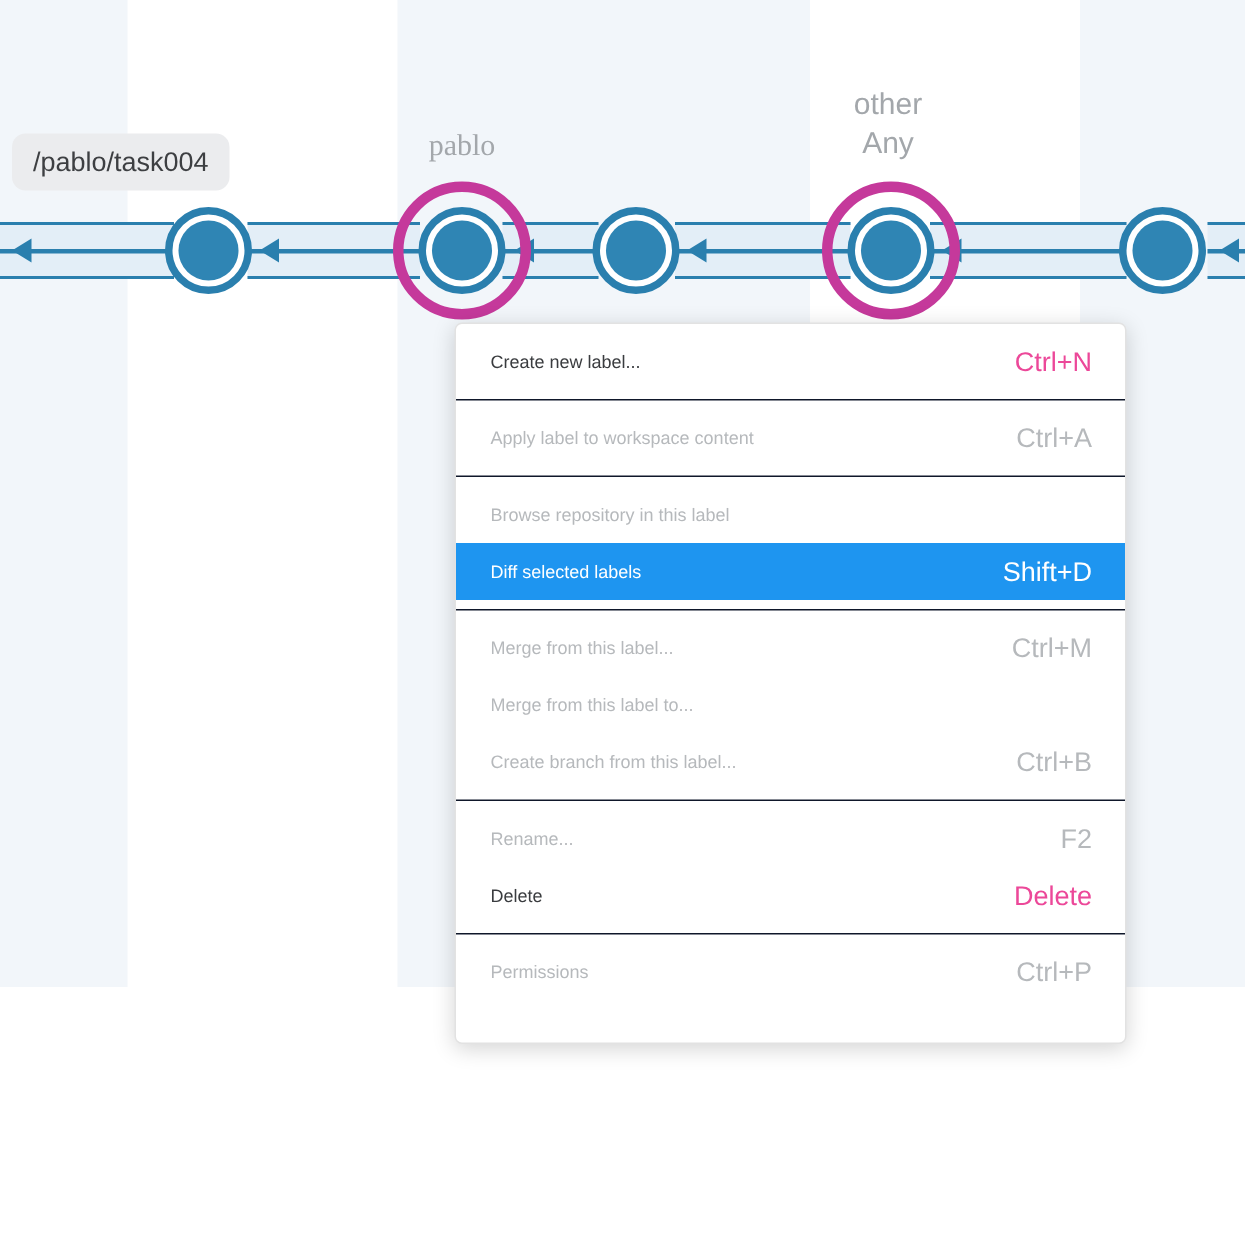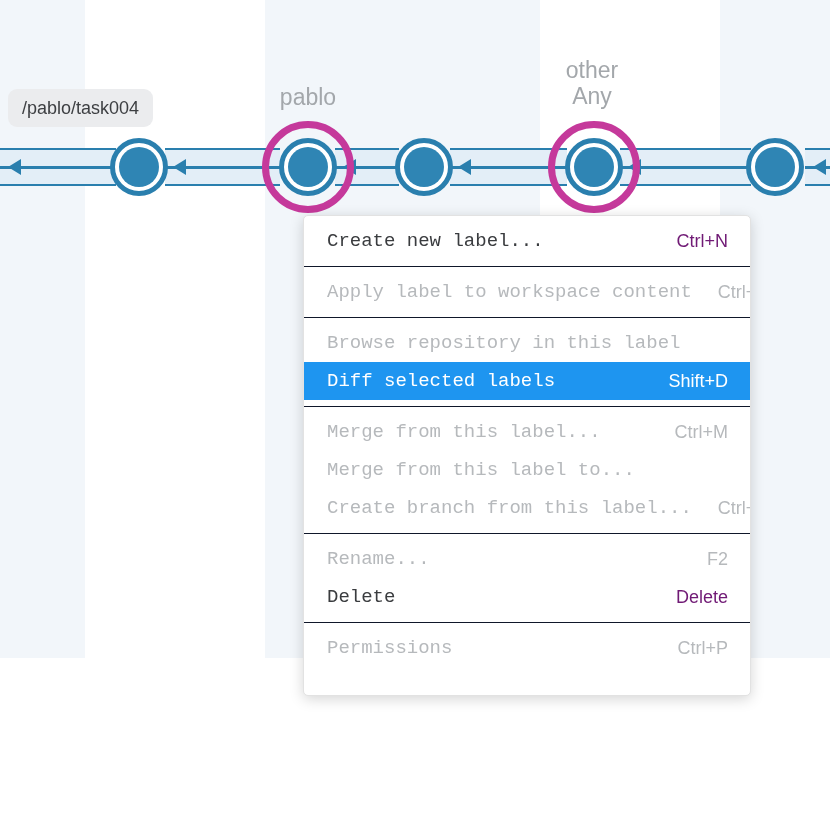--- a/index.html
+++ b/index.html
@@ -88,21 +88,21 @@
     border: 7px solid #c5399b;
     background: transparent;
   }
 
   .node-label {
     position: absolute;
     left: 50%;
     transform: translateX(-50%);
     text-align: center;
     color: #a3a7ab;
-    font-size: 23px;
+    font-size: 20px;
     line-height: 26px;
     white-space: nowrap;
     font-family: "Liberation Sans", sans-serif;
   }
 
   
   #path-tooltip {
     position: absolute;
     background: #ebecee;
     color: #3d3f42;
@@ -139,29 +139,29 @@
     align-items: center;
     justify-content: space-between;
     height: 38px;
     padding: 0 22px 0 23px;
     box-sizing: border-box;
     cursor: default;
     font-size: 18px;
     white-space: nowrap;
   }
   .menu-item .mi-label {
-    font-size: 19px;
+    font-size: 12px;
     line-height: 22px;
     color: #3a3c3f;
-    font-family: Liberation Mono, monospace;
+    font-family: Liberation Sans, sans-serif;
   }
   .menu-item .mi-accel {
     font-size: 18px;
     line-height: 22px;
-    color: #701a75;
+    color: #ec4899;
     margin-left: 26px;
     font-family: "Liberation Sans", sans-serif;
   }
   .menu-item.is-disabled .mi-label,
   .menu-item.is-disabled .mi-accel {
     color: #b6b9bc;
   }
   .menu-item.is-highlighted {
     background: #1e95f0;
   }
@@ -226,21 +226,21 @@
         <div class="node-disc node-sel" style="border-color: rgb(197, 57, 155);"></div>
         <div class="node-disc node-ring" style="border-color: rgb(42, 127, 174);"></div>
         <div class="node-disc node-core" style="background: rgb(47, 133, 180);"></div>
       </div>
       <div class="graph-node" style="left: 775px; top: 167px; width: 100px; height: 100px;">
         <div class="node-disc node-ring" style="border-color: rgb(42, 127, 174);"></div>
         <div class="node-disc node-core" style="background: rgb(47, 133, 180);"></div>
       </div>
     </div>
   <div id="node-labels-layer">
-      <div class="node-label" style="left: 308px; top: 84px;">
+      <div class="node-label" style="left: 308px; top: 84px; font-family: Liberation Serif, serif;">
         <div>pablo</div>
       </div>
       <div class="node-label" style="left: 592px; top: 57px;">
         <div>other</div>
         <div>Any</div>
       </div>
     </div>
 
   <div id="path-tooltip" style="left: 8px; top: 89px;">/pablo/task004</div>
 </div>

